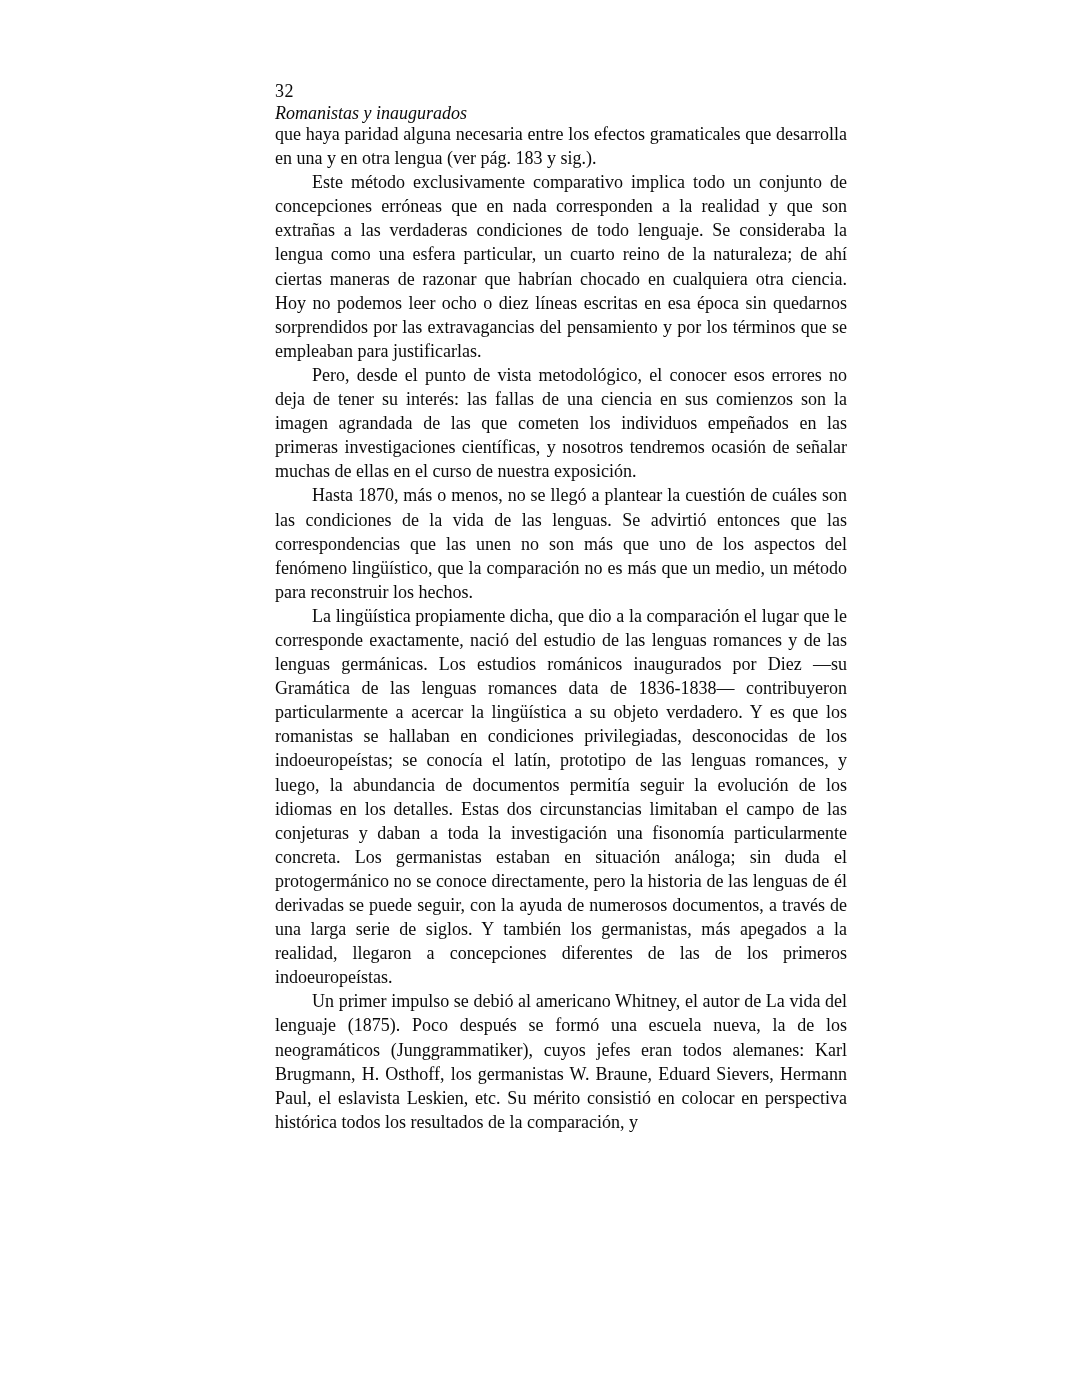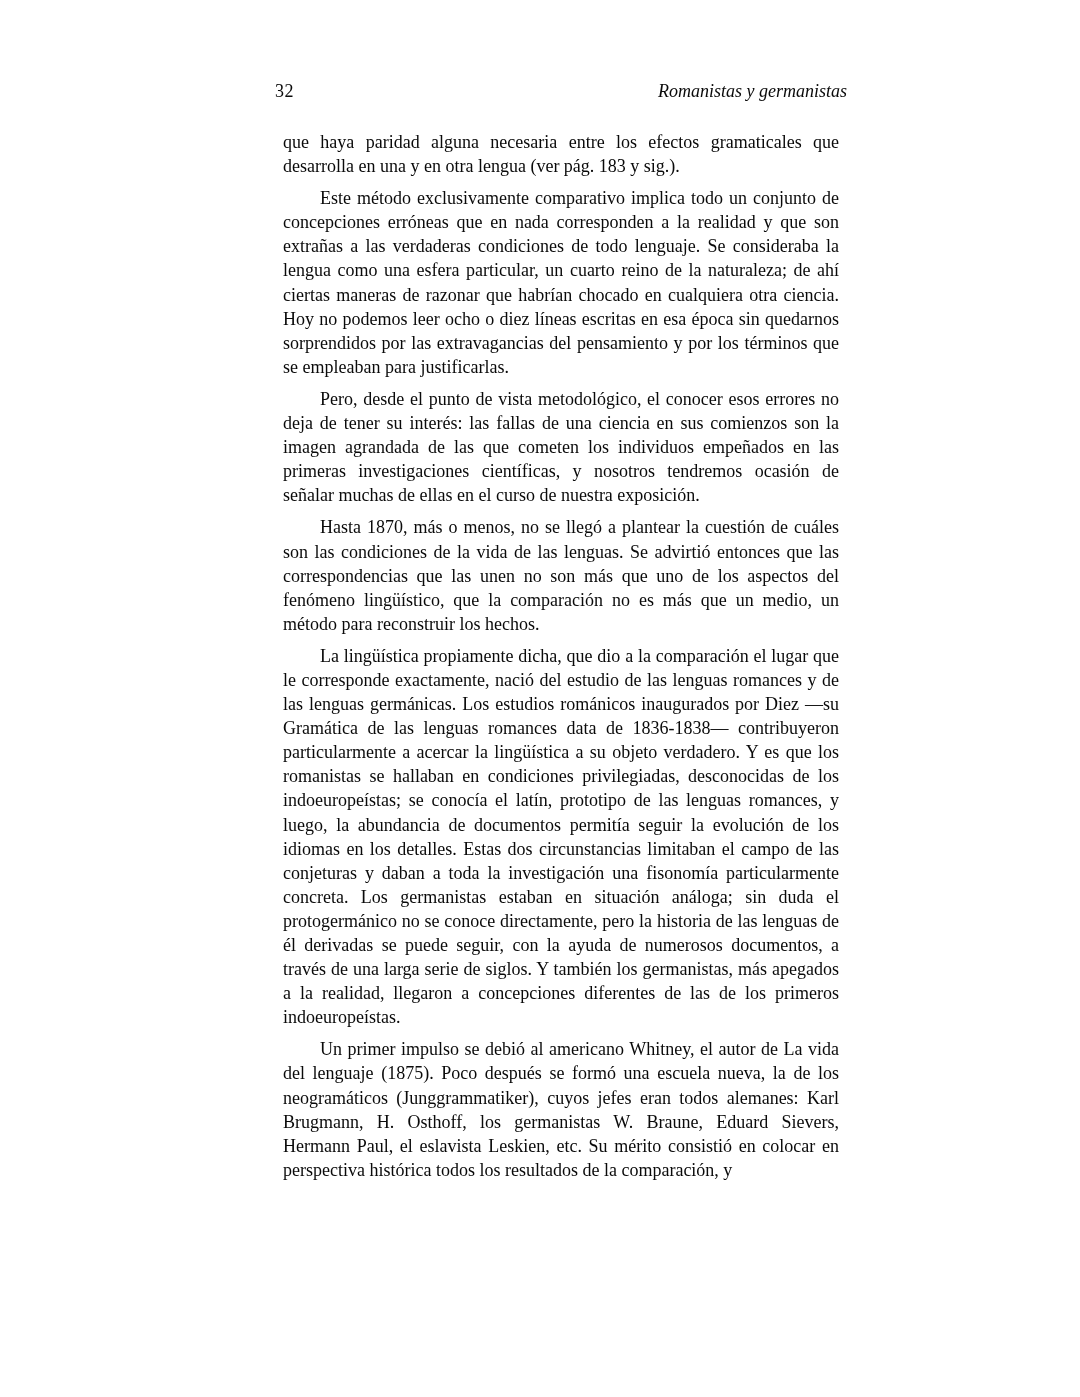--- a/index.html
+++ b/index.html
@@ -23,56 +23,57 @@
     .page-header {
       position: absolute;
       left: 275px;
       top: 80px;
       width: 572px;
       display: flex;
       justify-content: space-between;
       align-items: baseline;
       font-size: 18px;
       line-height: 22px;
+      flex-direction: column;
     }
     .page-number {
       font-style: normal;
       letter-spacing: 0.5px;
     }
     .running-title {
       font-style: italic;
     }
     .page-body {
       position: absolute;
       left: 275px;
       top: 122px;
       width: 572px;
       font-size: 18px;
       line-height: 24.1px;
       text-align: justify;
       -webkit-hyphens: auto;
       hyphens: auto;
     }
     .para {
-      margin: 8px;
+      margin: 0;
       padding: 0;
     }
     .para.indent {
       text-indent: 37px;
     }
     .italic {
     }
   </style>
 </head>
 <body>
 
 <div class="page">
   <div class="page-header">
     <span class="page-number">32</span>
-    <span class="running-title">Romanistas y germanistas</span>
+    <span class="running-title">Romanistas y inaugurados</span>
   </div>
   <div class="page-body" id="page-body">
       <p class="para"><span>que haya paridad alguna necesaria entre los efectos gramaticales que desarrolla en una y en otra lengua (ver pág. 183 y sig.).</span></p>
       <p class="para indent"><span>Este método exclusivamente comparativo implica todo un conjunto de concepciones erróneas que en nada corresponden a la realidad y que son extrañas a las verdaderas condiciones de todo lenguaje. Se consideraba la lengua como una esfera particular, un cuarto reino de la naturaleza; de ahí ciertas maneras de razonar que habrían chocado en cualquiera otra ciencia. Hoy no podemos leer ocho o diez líneas escritas en esa época sin quedarnos sorprendidos por las extravagancias del pensamiento y por los términos que se empleaban para justificarlas.</span></p>
       <p class="para indent"><span>Pero, desde el punto de vista metodológico, el conocer esos errores no deja de tener su interés: las fallas de una ciencia en sus comienzos son la imagen agrandada de las que cometen los individuos empeñados en las primeras investigaciones científicas, y nosotros tendremos ocasión de señalar muchas de ellas en el curso de nuestra exposición.</span></p>
       <p class="para indent"><span>Hasta 1870, más o menos, no se llegó a plantear la cuestión de cuáles son las condiciones de la vida de las lenguas. Se advirtió entonces que las correspondencias que las unen no son más que uno de los aspectos del fenómeno lingüístico, que la comparación no es más que un medio, un método para reconstruir los hechos.</span></p>
       <p class="para indent"><span>La lingüística propiamente dicha, que dio a la comparación el lugar que le corresponde exactamente, nació del estudio de las lenguas romances y de las lenguas germánicas. Los estudios románicos inaugurados por Diez —su </span><span class="italic">Gramática de las lenguas romances</span><span> data de 1836-1838— contribuyeron particularmente a acercar la lingüística a su objeto verdadero. Y es que los romanistas se hallaban en condiciones privilegiadas, desconocidas de los indoeuropeístas; se conocía el latín, prototipo de las lenguas romances, y luego, la abundancia de documentos permitía seguir la evolución de los idiomas en los detalles. Estas dos circunstancias limitaban el campo de las conjeturas y daban a toda la investigación una fisonomía particularmente concreta. Los germanistas estaban en situación análoga; sin duda el protogermánico no se conoce directamente, pero la historia de las lenguas de él derivadas se puede seguir, con la ayuda de numerosos documentos, a través de una larga serie de siglos. Y también los germanistas, más apegados a la realidad, llegaron a concepciones diferentes de las de los primeros indoeuropeístas.</span></p>
       <p class="para indent"><span>Un primer impulso se debió al americano Whitney, el autor de </span><span class="italic">La vida del lenguaje</span><span> (1875). Poco después se formó una escuela nueva, la de los neogramáticos </span><span class="italic">(Junggrammatiker),</span><span> cuyos jefes eran todos alemanes: Karl Brugmann, H. Osthoff, los germanistas W. Braune, Eduard Sievers, Hermann Paul, el eslavista Leskien, etc. Su mérito consistió en colocar en perspectiva histórica todos los resultados de la comparación, y</span></p>
     </div>
 </div>

